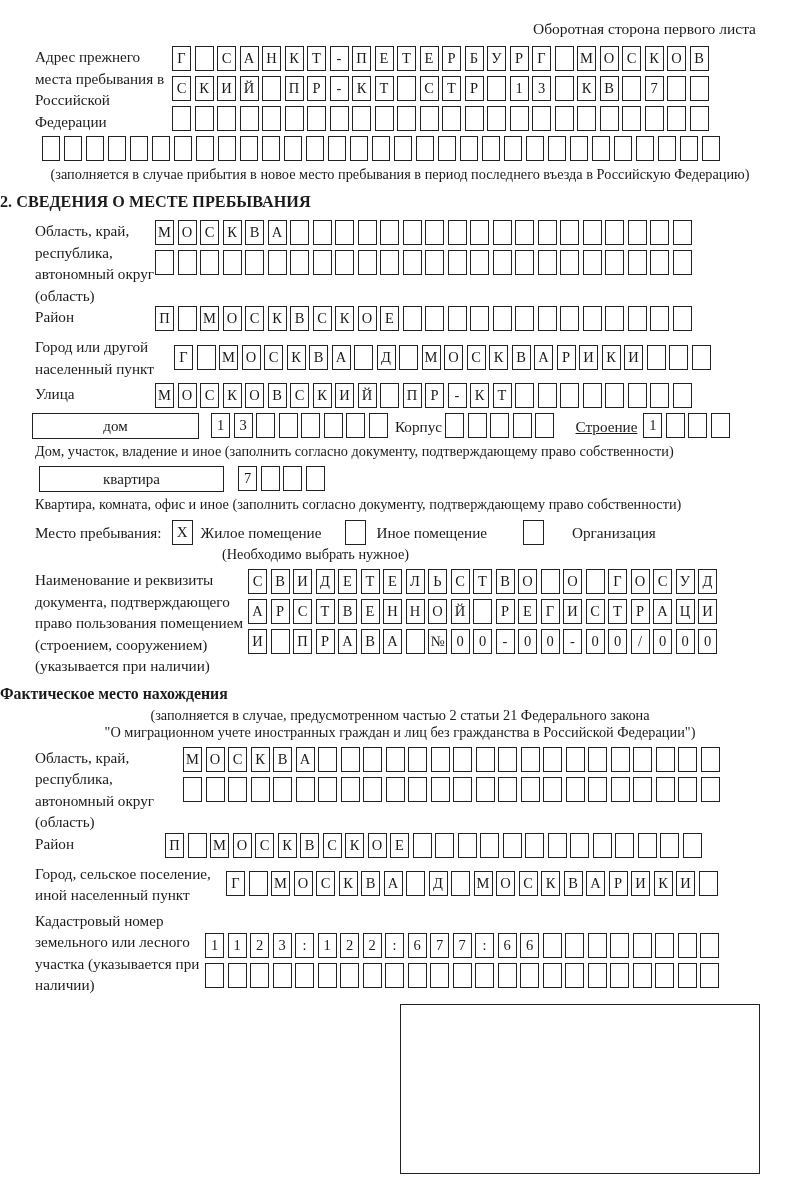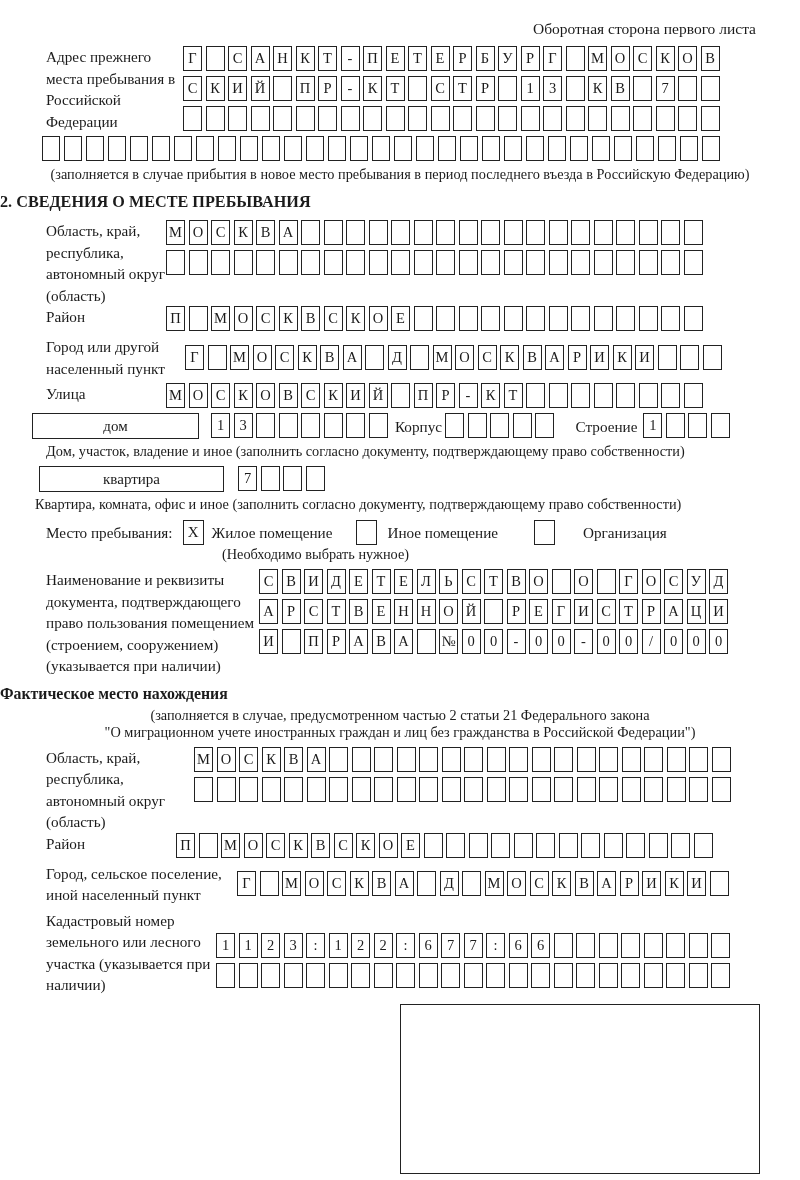--- a/index.html
+++ b/index.html
@@ -4,21 +4,21 @@
 <style>
   * { box-sizing: content-box; }
   html,body { margin:0; padding:0; }
   body {
     width:800px; height:1180px; background:#ffffff; overflow:hidden;
     font-family:"Liberation Serif","DejaVu Serif",serif;
     color:#1b1b1b;
   }
   .header-note { padding-top:20px; padding-right:44px; text-align:right; font-size:15.5px; }
 
-  .rowblock { display:flex; align-items:flex-start; padding-left:46px; }
+  .rowblock { display:flex; align-items:flex-start; padding-left:35px; }
   .rowblock.center { align-items:center; }
   .lbl { font-size:15.2px; line-height:21.5px; flex:none; }
 
   .gridcol { flex:none; }
   .boxrow { white-space:nowrap; height:26px; margin-bottom:4px; }
   .cell {
     display:inline-block; width:17px; height:23px; border:1.5px solid #222;
     margin-right:3.5px; text-align:center; vertical-align:top;
     font-size:14.5px; line-height:23px;
   }
@@ -90,24 +90,24 @@
   <div class="gridcol">
     <div class="boxrow"><span class="cell">М</span><span class="cell">О</span><span class="cell">С</span><span class="cell">К</span><span class="cell">О</span><span class="cell">В</span><span class="cell">С</span><span class="cell">К</span><span class="cell">И</span><span class="cell">Й</span><span class="cell"></span><span class="cell">П</span><span class="cell">Р</span><span class="cell">-</span><span class="cell">К</span><span class="cell">Т</span><span class="cell"></span><span class="cell"></span><span class="cell"></span><span class="cell"></span><span class="cell"></span><span class="cell"></span><span class="cell"></span><span class="cell"></span></div>
   </div>
 </div>
 
 <div class="rowblock" style="padding-left:32px;">
   <span class="widebox" style="width:165px; margin-right:12px;">дом</span>
   <span class="boxrow"><span class="cell">1</span><span class="cell">3</span><span class="cell"></span><span class="cell"></span><span class="cell"></span><span class="cell"></span><span class="cell"></span><span class="cell"></span></span>
   <span class="inline-lbl" style="margin:0 3px 0 4px;">Корпус</span>
   <span class="boxrow"><span class="cell"></span><span class="cell"></span><span class="cell"></span><span class="cell"></span><span class="cell"></span></span>
-  <span class="inline-lbl" style="margin:0 6px 0 18px;">Строение</span>
+  <span class="inline-lbl" style="margin:0 6px 0 18px;text-decoration:underline;">Строение</span>
   <span class="boxrow"><span class="cell">1</span><span class="cell"></span><span class="cell"></span><span class="cell"></span></span>
 </div>
-<div class="note" style="padding-left:46px;">Дом, участок, владение и иное (заполнить согласно документу, подтверждающему право собственности)</div>
+<div class="note" style="padding-left:35px;">Дом, участок, владение и иное (заполнить согласно документу, подтверждающему право собственности)</div>
 
 <div class="rowblock mt6" style="padding-left:39px;">
   <span class="widebox" style="width:183px; margin-right:14px;">квартира</span>
   <span class="boxrow"><span class="cell">7</span><span class="cell"></span><span class="cell"></span><span class="cell"></span></span>
 </div>
 <div class="note" style="padding-left:35px;">Квартира, комната, офис и иное (заполнить согласно документу, подтверждающему право собственности)</div>
 
 <div class="rowblock center mt6">
   <span class="inline-lbl">Место пребывания:</span>
   <span class="checkbox" style="margin-left:10px;">X</span>

